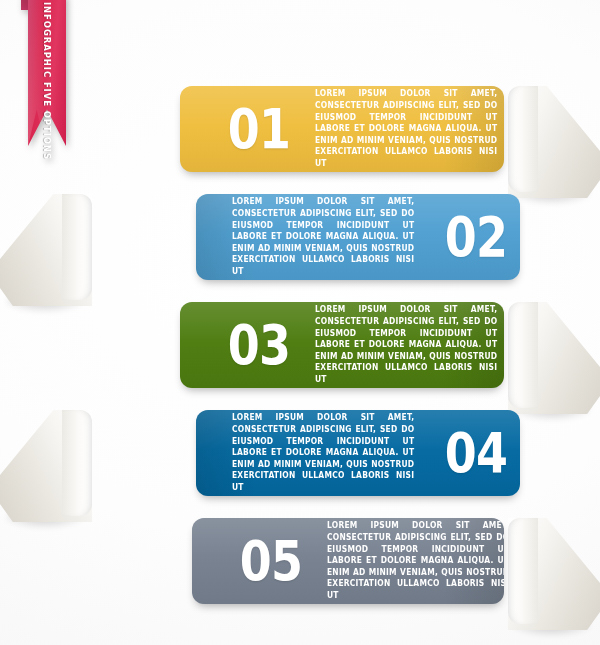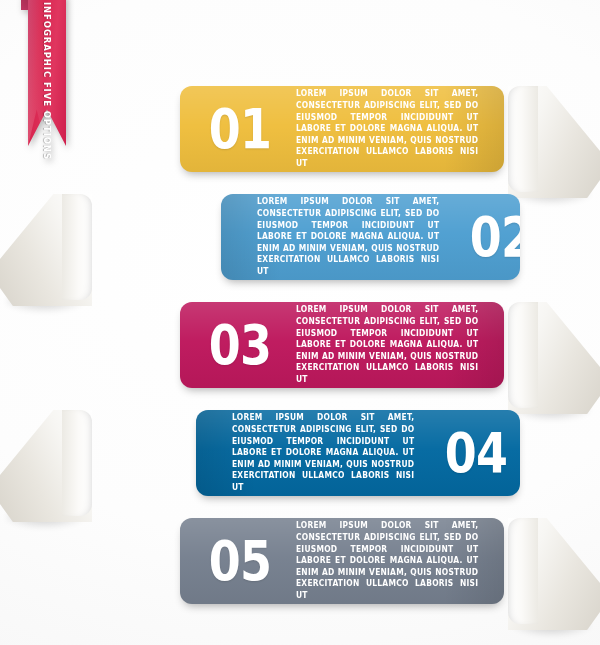--- a/index.html
+++ b/index.html
@@ -113,20 +113,21 @@
     top: 0; bottom: 0;
     width: 60px;
     pointer-events: none;
   }
 
   
   .row.right .bar {
     left: 180px;
     right: 96px;
     flex-direction: row;
+    padding-left: 19px;
   }
   .row.right .bar .edgeshade {
     right: 0;
     background: linear-gradient(90deg, rgba(0,0,0,0), rgba(0,0,0,0.10));
   }
 
   
   .row.left .bar {
     left: 196px;
     right: 80px;
@@ -275,35 +276,35 @@
         <div class="copy">LOREM IPSUM DOLOR SIT AMET, CONSECTETUR ADIPISCING ELIT, SED DO EIUSMOD TEMPOR INCIDIDUNT UT LABORE ET DOLORE MAGNA ALIQUA. UT ENIM AD MINIM VENIAM, QUIS NOSTRUD EXERCITATION ULLAMCO LABORIS NISI UT</div>
       </div>
     </div>
     <div class="row left" style="top: 194px;">
       <div class="sheet"></div>
       <div class="fold">
         <div class="dropshade"></div>
         <div class="page"></div>
         <div class="curl"></div>
       </div>
-      <div class="bar" style="background: rgb(78, 159, 209); margin-left: 25px;">
+      <div class="bar" style="background: rgb(78, 159, 209);">
         <div class="gloss"></div>
         <div class="edgeshade"></div>
         <div class="num">02</div>
         <div class="copy">LOREM IPSUM DOLOR SIT AMET, CONSECTETUR ADIPISCING ELIT, SED DO EIUSMOD TEMPOR INCIDIDUNT UT LABORE ET DOLORE MAGNA ALIQUA. UT ENIM AD MINIM VENIAM, QUIS NOSTRUD EXERCITATION ULLAMCO LABORIS NISI UT</div>
       </div>
     </div>
     <div class="row right" style="top: 302px;">
       <div class="sheet"></div>
       <div class="fold">
         <div class="dropshade"></div>
         <div class="page"></div>
         <div class="curl"></div>
       </div>
-      <div class="bar" style="background: #be185d;">
+      <div class="bar" style="background: #4d7c0f;">
         <div class="gloss"></div>
         <div class="edgeshade"></div>
         <div class="num">03</div>
         <div class="copy">LOREM IPSUM DOLOR SIT AMET, CONSECTETUR ADIPISCING ELIT, SED DO EIUSMOD TEMPOR INCIDIDUNT UT LABORE ET DOLORE MAGNA ALIQUA. UT ENIM AD MINIM VENIAM, QUIS NOSTRUD EXERCITATION ULLAMCO LABORIS NISI UT</div>
       </div>
     </div>
     <div class="row left" style="top: 410px;">
       <div class="sheet"></div>
       <div class="fold">
         <div class="dropshade"></div>
@@ -317,20 +318,20 @@
         <div class="copy">LOREM IPSUM DOLOR SIT AMET, CONSECTETUR ADIPISCING ELIT, SED DO EIUSMOD TEMPOR INCIDIDUNT UT LABORE ET DOLORE MAGNA ALIQUA. UT ENIM AD MINIM VENIAM, QUIS NOSTRUD EXERCITATION ULLAMCO LABORIS NISI UT</div>
       </div>
     </div>
     <div class="row right" style="top: 518px;">
       <div class="sheet"></div>
       <div class="fold">
         <div class="dropshade"></div>
         <div class="page"></div>
         <div class="curl"></div>
       </div>
-      <div class="bar" style="background: rgb(118, 128, 143);">
+      <div class="bar" style="background: rgb(118, 128, 143); margin-left: 12px;">
         <div class="gloss"></div>
         <div class="edgeshade"></div>
         <div class="num">05</div>
         <div class="copy">LOREM IPSUM DOLOR SIT AMET, CONSECTETUR ADIPISCING ELIT, SED DO EIUSMOD TEMPOR INCIDIDUNT UT LABORE ET DOLORE MAGNA ALIQUA. UT ENIM AD MINIM VENIAM, QUIS NOSTRUD EXERCITATION ULLAMCO LABORIS NISI UT</div>
       </div>
     </div>
   </div>
 
 </body></html>

